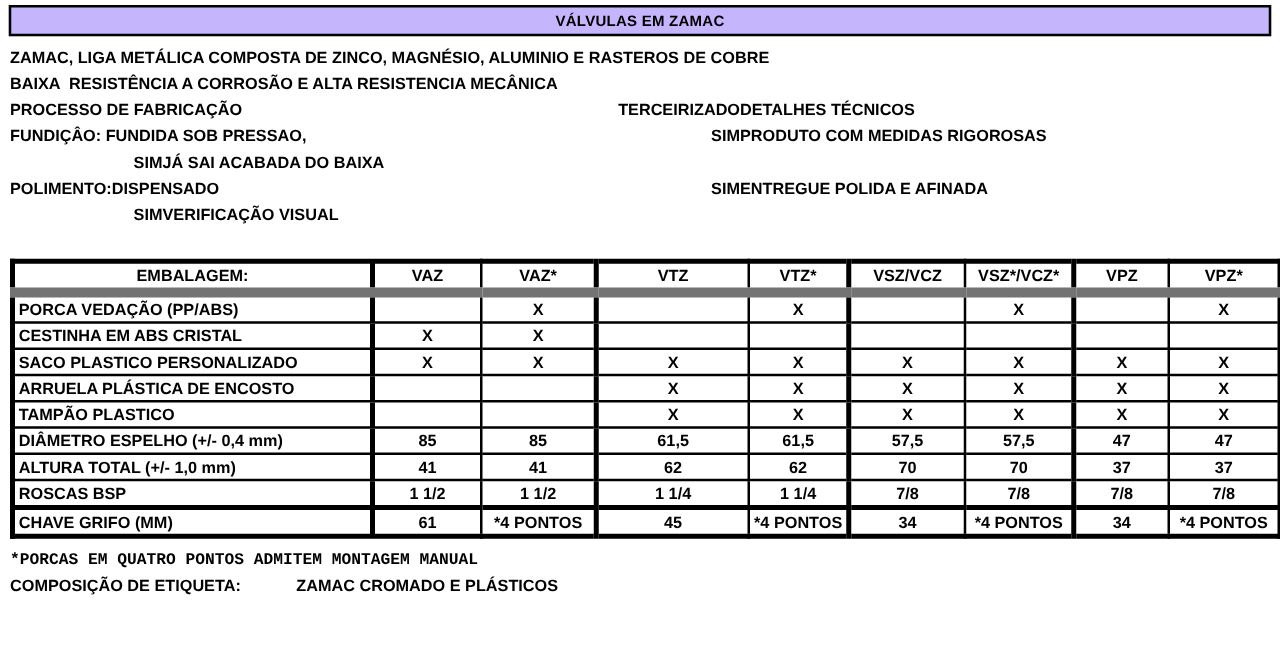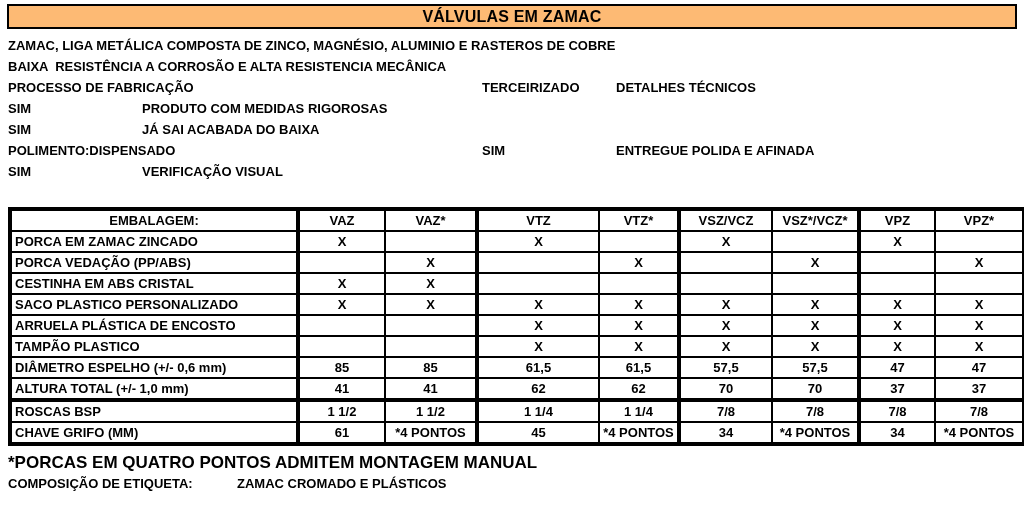--- a/index.html
+++ b/index.html
@@ -6,55 +6,55 @@
   body{
     width:1024px;height:528px;
     background:#ffffff;color:#000;
     font-family:"Liberation Sans",sans-serif;
     font-weight:bold;
     overflow:hidden;
   }
   .title-box{
     margin:4px 7px 0 7px;
     border:2px solid #000;
-    background:#fdba74;
+    background:#c4b5fd;
     height:21px;
     display:flex;align-items:center;justify-content:center;
-    font-size:16px;letter-spacing:0.2px;
+    font-size:12px;letter-spacing:0.2px;
   }
   .info{padding:6px 16px 0 8px;}
   .info-line{height:21px;line-height:21px;font-size:13px;white-space:pre;}
-  .proc-row{display:flex;height:21px;line-height:21px;font-size:13px;gap:12px;}
+  .proc-row{display:flex;height:21px;line-height:21px;font-size:13px;}
   .proc-left{width:462px;white-space:pre;}
-  .proc-center{width:122px;text-align:left;}
+  .proc-center{width:122px;text-align:right;}
   .proc-right{flex:1;}
   table.spec{
     border-collapse:collapse;
     table-layout:fixed;
     margin:25px 0 0 8px;
     width:1014px;
     font-size:13px;
   }
   table.spec th, table.spec td{
     border:2px solid #000;
     height:19px;
     line-height:19px;
     padding:0 3px;
     overflow:hidden;
     white-space:nowrap;
     font-weight:bold;
   }
   table.spec{border:4px solid #000;}
-  table.spec thead th{border-bottom:1px solid #737373;text-align:center;}
+  table.spec thead th{border-bottom:8px solid #737373;text-align:center;}
   table.spec td.lab{text-align:left;}
   table.spec td.val{text-align:center;padding:0 1px;}
   table.spec .gl{border-left-width:4px;margin-top:40px;}
   table.spec tbody tr:nth-child(8) td{border-bottom-width:4px;}
   .footer{padding:6px 0 0 8px;}
-  .foot-line{height:21px;line-height:21px;font-size:17px;}
+  .foot-line{height:21px;line-height:21px;font-size:13px;font-family:Liberation Mono, monospace;}
   .comp-row{display:flex;height:21px;line-height:21px;font-size:13px;}
   .comp-label{width:229px;}
   .comp-value{flex:1;}
 </style>
 </head>
 <body>
 
 <div class="title-box">
   <span>VÁLVULAS EM ZAMAC</span>
 </div>
@@ -63,20 +63,21 @@
   <div class="info-line">ZAMAC, LIGA METÁLICA COMPOSTA DE ZINCO, MAGNÉSIO, ALUMINIO E RASTEROS DE COBRE</div>
   <div class="info-line">BAIXA  RESISTÊNCIA A CORROSÃO E ALTA RESISTENCIA MECÂNICA</div>
 
   <div class="proc-row">
     <div class="proc-left">PROCESSO DE FABRICAÇÃO</div>
     <div class="proc-center">TERCEIRIZADO</div>
     <div class="proc-right">DETALHES TÉCNICOS</div>
   </div>
 
   <div class="proc-row">
+    <div class="proc-left">FUNDIÇÂO: FUNDIDA SOB PRESSAO,</div>
     <div class="proc-center">SIM</div>
     <div class="proc-right">PRODUTO COM MEDIDAS RIGOROSAS</div>
   </div>
   <div class="proc-row">
     <div class="proc-center">SIM</div>
     <div class="proc-right">JÁ SAI ACABADA DO BAIXA</div>
   </div>
   <div class="proc-row">
     <div class="proc-left">POLIMENTO:DISPENSADO</div>
     <div class="proc-center">SIM</div>
@@ -108,31 +109,20 @@
         <th class="gl">VTZ</th>
         <th>VTZ*</th>
         <th class="gl">VSZ/VCZ</th>
         <th>VSZ*/VCZ*</th>
         <th class="gl">VPZ</th>
         <th>VPZ*</th>
       </tr>
   </thead>
   <tbody id="spec-tbody">
       <tr>
-        <td class="lab">PORCA EM ZAMAC ZINCADO</td>
-        <td class="val gl">X</td>
-        <td class="val"></td>
-        <td class="val gl">X</td>
-        <td class="val"></td>
-        <td class="val gl">X</td>
-        <td class="val"></td>
-        <td class="val gl">X</td>
-        <td class="val"></td>
-      </tr>
-      <tr>
         <td class="lab">PORCA VEDAÇÃO (PP/ABS)</td>
         <td class="val gl"></td>
         <td class="val">X</td>
         <td class="val gl"></td>
         <td class="val">X</td>
         <td class="val gl"></td>
         <td class="val">X</td>
         <td class="val gl"></td>
         <td class="val">X</td>
       </tr>
@@ -174,21 +164,21 @@
         <td class="val gl"></td>
         <td class="val"></td>
         <td class="val gl">X</td>
         <td class="val">X</td>
         <td class="val gl">X</td>
         <td class="val">X</td>
         <td class="val gl">X</td>
         <td class="val">X</td>
       </tr>
       <tr>
-        <td class="lab">DIÂMETRO ESPELHO (+/- 0,6 mm)</td>
+        <td class="lab">DIÂMETRO ESPELHO (+/- 0,4 mm)</td>
         <td class="val gl">85</td>
         <td class="val">85</td>
         <td class="val gl">61,5</td>
         <td class="val">61,5</td>
         <td class="val gl">57,5</td>
         <td class="val">57,5</td>
         <td class="val gl">47</td>
         <td class="val">47</td>
       </tr>
       <tr>

